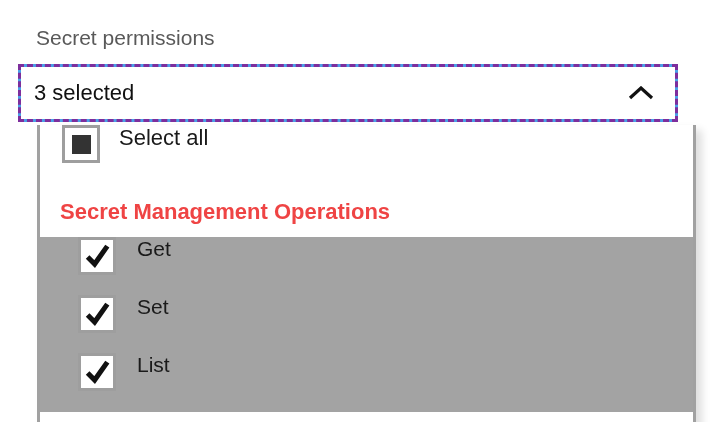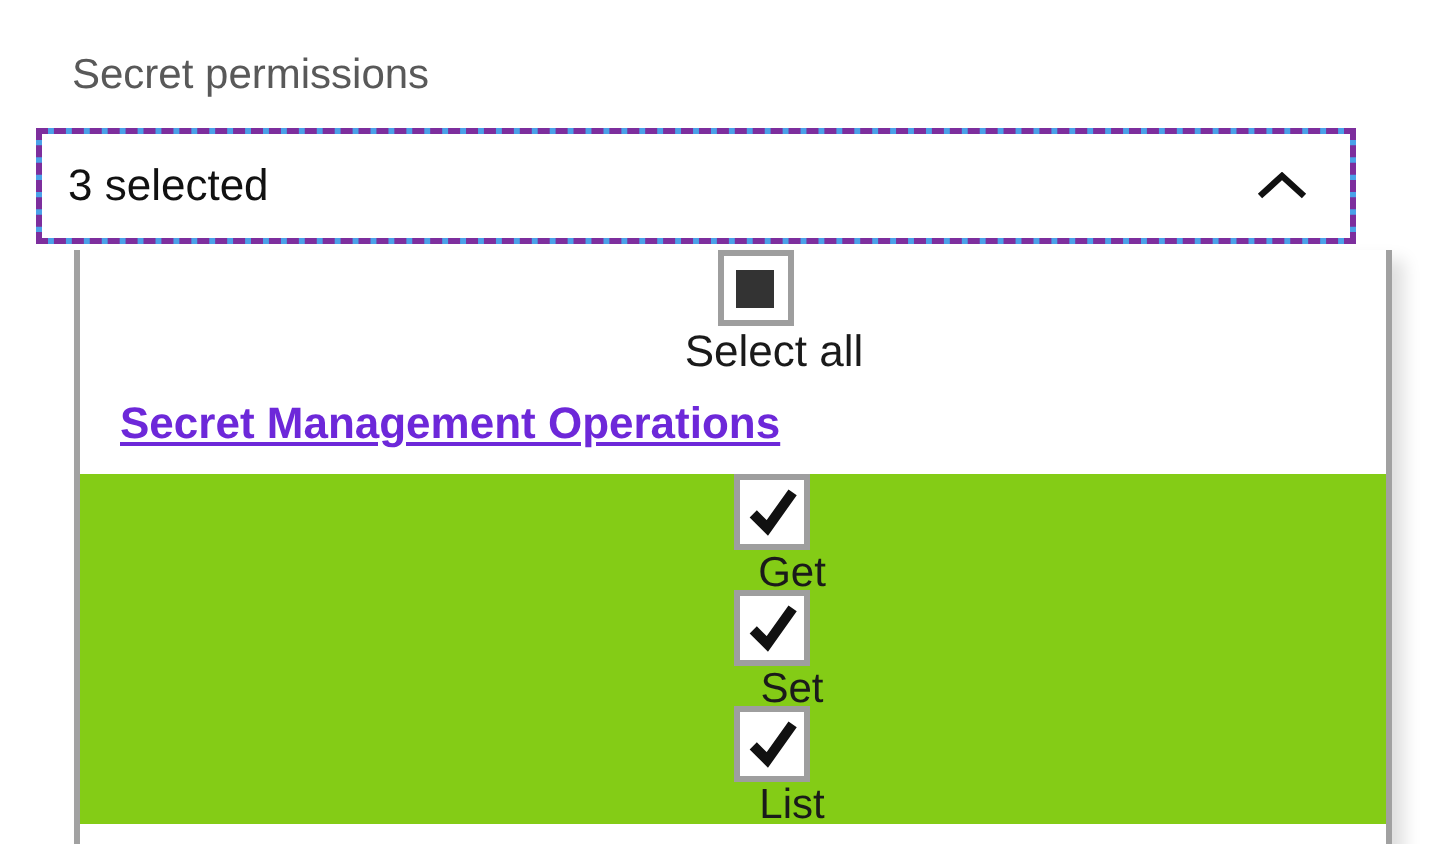--- a/index.html
+++ b/index.html
@@ -36,32 +36,32 @@
   .panel {
     position: absolute; left: 37px; top: 125px;
     width: 659px; height: 330px;
     box-sizing: border-box;
     background: #ffffff;
     border: 3px solid #a1a1a1;
     border-top: none;
     box-shadow: 6px 5px 8px rgba(0,0,0,0.13);
   }
 
-  .row { display: flex; align-items: center; flex-direction: column; }
+  .row { display: flex; align-items: flex-start; }
 
   .select-all-row { height: 62px; padding-left: 22px; cursor: pointer; }
   .select-all-row .opt-label { margin-left: 19px; font-size: 22px; }
 
   .group-header {
     height: 50px; display: flex; align-items: center;
     padding-left: 20px;
-    font-size: 22px; font-weight: bold; color: #6d28d9; text-decoration: underline;
+    font-size: 22px; font-weight: bold; color: #ef4444;
   }
 
-  .items { background: #84cc16; }
+  .items { background: #a3a3a3; }
   .item-row { height: 58px; padding-left: 38px; cursor: pointer; }
   .item-row.mid { height: 59px; }
   .item-row .opt-label { margin-left: 21px; font-size: 21px; }
 
   .cb {
     width: 32px; height: 32px;
     box-sizing: content-box;
     border: 3px solid #9e9e9e;
     background: #ffffff;
     display: flex; align-items: center; justify-content: center;

